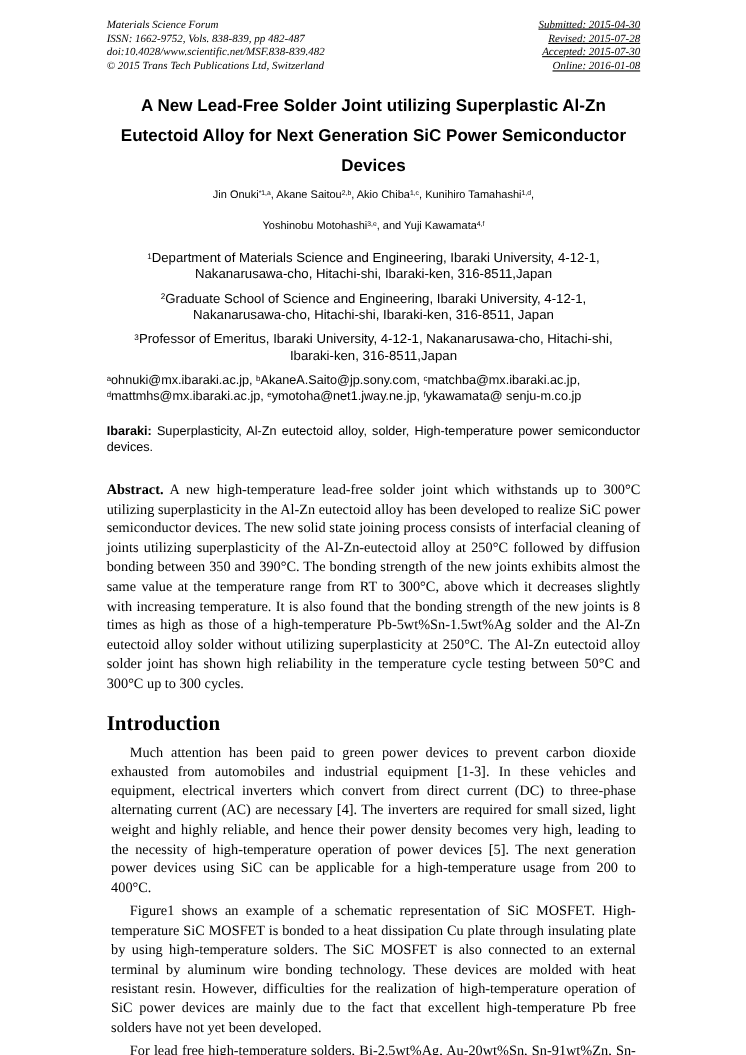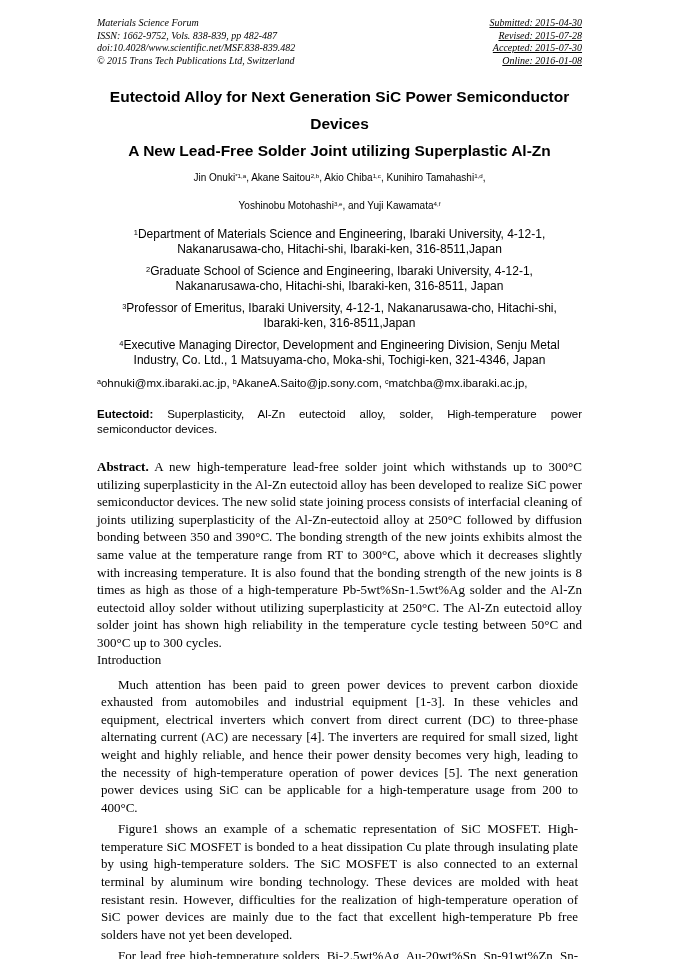--- a/index.html
+++ b/index.html
@@ -73,23 +73,24 @@
   
   .abstract {
     margin-top: 21px;
     font-family: "Liberation Serif", serif;
     font-size: 13px;
     line-height: 17.6px;
     text-align: justify;
   }
   .abstract .label { font-weight: bold; }
   .section-heading {
+    margin-top: 21px;
     font-family: "Liberation Serif", serif;
-    font-weight: normal;
-    font-size: 13px;
+    font-weight: bold;
+    font-size: 19px;
     line-height: 16px;
   }
   .body-text {
     margin-top: 8px;
     font-family: "Liberation Serif", serif;
     font-size: 13px;
     line-height: 17.6px;
     text-align: justify;
   }
   .body-text p { margin: 4px; text-indent: 17px; }
@@ -116,42 +117,42 @@
     </div>
     <div class="header-right">
       <div>Submitted: 2015-04-30</div>
       <div>Revised: 2015-07-28</div>
       <div>Accepted: 2015-07-30</div>
       <div>Online: 2016-01-08</div>
     </div>
   </div>
 
   <div class="title">
+    <div>A New Lead-Free Solder Joint utilizing Superplastic Al-Zn</div>
     <div>Eutectoid Alloy for Next Generation SiC Power Semiconductor Devices</div>
-    <div>A New Lead-Free Solder Joint utilizing Superplastic Al-Zn</div>
   </div>
 
   <div class="authors">
     <div>Jin Onuki<sup>*1,a</sup>, Akane Saitou<sup>2,b</sup>, Akio Chiba<sup>1,c</sup>, Kunihiro Tamahashi<sup>1,d</sup>,</div>
     <div>Yoshinobu Motohashi<sup>3,e</sup>, and Yuji Kawamata<sup>4,f</sup></div>
   </div>
 
   <div>
     <div class="affiliation"><sup>1</sup>Department of Materials Science and Engineering, Ibaraki University, 4-12-1, Nakanarusawa-cho, Hitachi-shi, Ibaraki-ken, 316-8511,Japan</div>
     <div class="affiliation"><sup>2</sup>Graduate School of Science and Engineering, Ibaraki University, 4-12-1, Nakanarusawa-cho, Hitachi-shi, Ibaraki-ken, 316-8511, Japan</div>
     <div class="affiliation"><sup>3</sup>Professor of Emeritus, Ibaraki University, 4-12-1, Nakanarusawa-cho, Hitachi-shi, Ibaraki-ken, 316-8511,Japan</div>
-    <div class="affiliation"><sup>4</sup>Executive Managing Director, Development and Engineering Division, Senju Metal Industry, Co. Ltd., 1 Matsuyama-cho, Moka-shi, Tochigi-ken, 321-4346, Japan</div>
   </div>
 
   <div class="emails">
     <div><sup>a</sup>ohnuki@mx.ibaraki.ac.jp, <sup>b</sup>AkaneA.Saito@jp.sony.com, <sup>c</sup>matchba@mx.ibaraki.ac.jp,</div>
+    <div><sup>d</sup>mattmhs@mx.ibaraki.ac.jp, <sup>e</sup>ymotoha@net1.jway.ne.jp, <sup>f</sup>ykawamata@ senju-m.co.jp</div>
   </div>
 
   <div class="keywords">
-    <span class="label">Eutectoid:</span><span> Superplasticity, Al-Zn eutectoid alloy, solder, High-temperature power semiconductor devices.</span>
+    <span class="label">Ibaraki:</span><span> Superplasticity, Al-Zn eutectoid alloy, solder, High-temperature power semiconductor devices.</span>
   </div>
 
   <div class="abstract">
     <span class="label">Abstract.</span><span> A new high-temperature lead-free solder joint which withstands up to 300°C utilizing superplasticity in the Al-Zn eutectoid alloy has been developed to realize SiC power semiconductor devices. The new solid state joining process consists of interfacial cleaning of joints utilizing superplasticity of the Al-Zn-eutectoid alloy at 250°C followed by diffusion bonding between 350 and 390°C.  The bonding strength of the new joints exhibits almost the same value at the temperature range from RT to 300°C, above which it decreases slightly with increasing temperature. It is also found that the bonding strength of the new joints is 8 times as high as those of a high-temperature Pb-5wt%Sn-1.5wt%Ag solder and the Al-Zn eutectoid alloy solder without utilizing superplasticity at 250°C.  The Al-Zn eutectoid alloy solder joint has shown high reliability in the temperature cycle testing between 50°C and 300°C up to 300 cycles.</span>
   </div>
 
   <div class="section-heading">Introduction</div>
 
   <div class="body-text">
     <p>Much attention has been paid to green power devices to prevent carbon dioxide exhausted from automobiles and industrial equipment [1-3]. In these vehicles and equipment, electrical inverters which convert from direct current (DC) to three-phase alternating current (AC) are necessary [4]. The inverters are required for small sized, light weight and highly reliable, and hence their power density becomes very high, leading to the necessity of high-temperature operation of power devices [5]. The next generation power devices using SiC can be applicable for a high-temperature usage from 200 to 400°C.</p>

